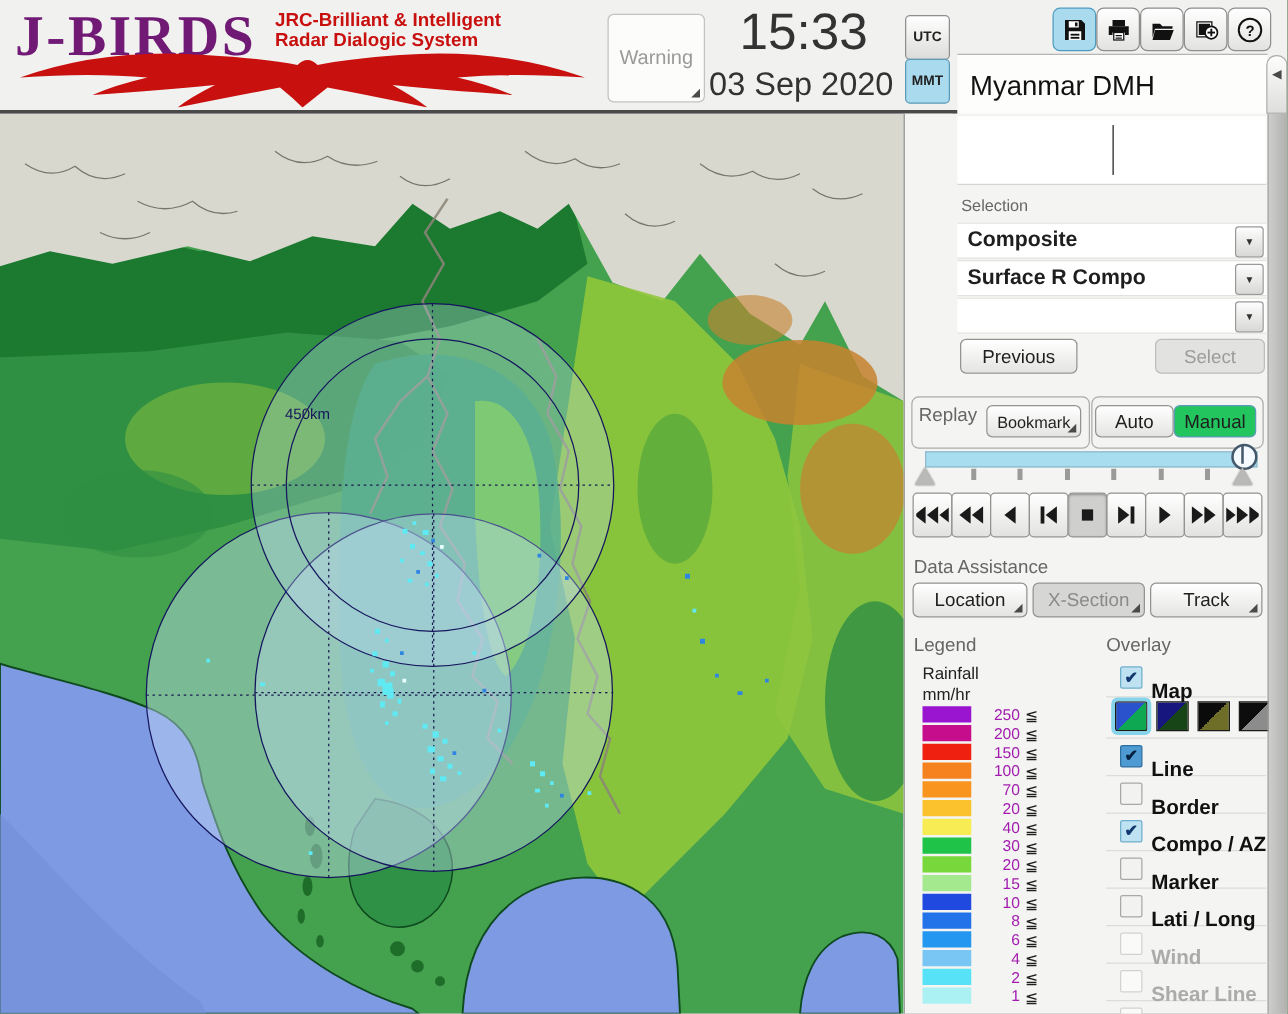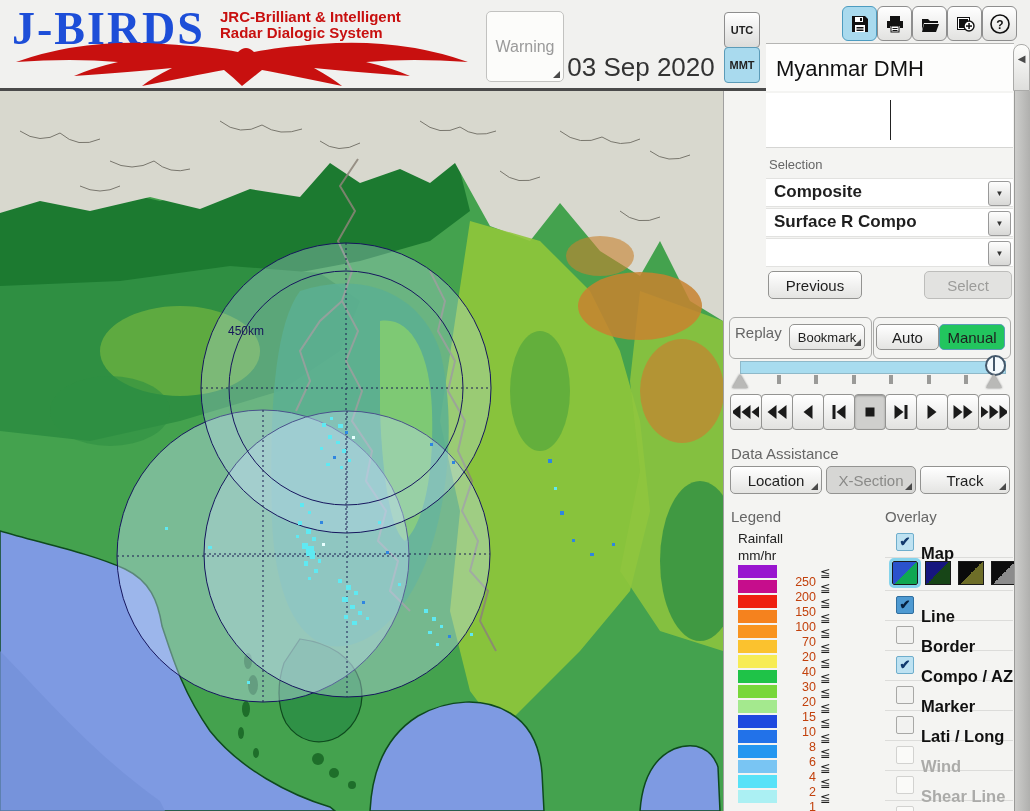--- a/index.html
+++ b/index.html
@@ -1,21 +1,21 @@
 <!DOCTYPE html>
 <html><head>
 <meta charset="utf-8">
 <style>
   html,body{margin:0;padding:0;background:#888;}
   #app{position:relative;width:1030px;height:811px;background:#F1F1EF;overflow:hidden;
        font-family:"Liberation Sans",sans-serif;color:#222;}
 
   
   #header-left{position:absolute;left:0;top:0;width:766px;height:88px;background:#F1F1EF;border-bottom:3px solid #4A4A4A;}
-  #logo-title{position:absolute;left:12px;top:2px;font-family:"Liberation Serif",serif;font-weight:bold;font-size:46px;letter-spacing:2px;color:#1d4ed8;}
+  #logo-title{position:absolute;left:12px;top:2px;font-family:"Liberation Serif",serif;font-weight:bold;font-size:46px;letter-spacing:2px;color:#701a75;}
   #logo-sub{position:absolute;left:220px;top:9px;color:#C8100F;font-weight:bold;font-size:15px;line-height:16px;white-space:nowrap;}
   #eagle{position:absolute;left:14px;top:36px;}
   #warning-btn{position:absolute;left:486px;top:11px;width:76px;height:69px;background:#FCFCFA;border:1px solid #C2C2C0;border-radius:5px;color:#9A9A9A;font-size:16px;display:flex;align-items:center;justify-content:center;}
   #clock-time{position:absolute;left:568px;top:2px;width:150px;text-align:center;font-size:41px;color:#333;}
   #clock-date{position:absolute;left:556px;top:52px;width:170px;text-align:center;font-size:26px;color:#333;}
   .tz-btn{position:absolute;left:724px;width:34px;height:34px;border:1px solid #8E8E8E;border-radius:4px;font-size:11px;font-weight:bold;display:flex;align-items:center;justify-content:center;background:linear-gradient(#FFFFFF,#DCDCDA);}
   #tz-utc{top:12px;}
   #tz-mmt{top:47px;background:#A9DAEE;border-color:#5B9BB8;}
 
   #header-right{position:absolute;left:766px;top:0;width:248px;height:43px;background:#F1F1EF;border-bottom:1px solid #B5B5B3;}
@@ -56,21 +56,21 @@
   .endtri{position:absolute;top:283px;width:0;height:0;border-left:8px solid transparent;border-right:8px solid transparent;border-bottom:14px solid #B9B9B7;filter:drop-shadow(0 0 1px #777);}
 
   
   .pb-btn{position:absolute;top:303px;width:30px;height:34px;border:1px solid #939391;border-radius:4px;background:linear-gradient(#FFFFFF,#E2E2E0);display:flex;align-items:center;justify-content:center;}
   .pb-btn.pressed{background:#CFCFCD;box-shadow:inset 0 1px 2px rgba(0,0,0,.3);}
 
   
   #legend-rows{position:absolute;left:14px;top:474px;width:120px;}
   .lg-row{position:relative;height:15px;}
   .lg-swatch{position:absolute;left:0;top:0;width:39px;height:13px;}
-  .lg-val{position:absolute;left:42px;top:0;width:36px;font-size:12.5px;text-align:right;color:#c2410c;margin-top:10px;}
+  .lg-val{position:absolute;left:42px;top:0;width:36px;font-size:12.5px;text-align:right;color:#a21caf;}
   .lg-le{position:absolute;left:82px;top:0;font-size:12.5px;color:#1E1E1E;}
 
   
   #overlay-rows{position:absolute;left:161px;top:437px;width:128px;}
   .ov-row{position:relative;height:29px;border-bottom:1px solid #DCDCDA;}
   .ov-cb{position:absolute;left:11px;top:5px;width:16px;height:16px;border:1px solid #A8A8A6;background:#F2F2F0;border-radius:2px;font-size:13px;font-weight:bold;line-height:15px;text-align:center;color:#123A6E;}
   .ov-cb.checked{background:#BEE2F2;border-color:#6FAECC;}
   .ov-cb.deep{background:#4E9AD2;border-color:#2F6FA0;color:#07213F;}
   .ov-cb.discb{border-color:#D2D2D0;background:#FAFAF8;}
   .ov-label{position:absolute;left:36px;top:16px;font-size:16.5px;font-weight:bold;color:#111;white-space:nowrap;}
@@ -93,20 +93,21 @@
     <div id="logo-sub">
       <div>JRC-Brilliant &amp; Intelligent</div>
       <div>Radar  Dialogic  System</div>
     </div>
     <svg id="eagle" width="456" height="50" viewBox="0 0 456 50">
       <path fill="#C8100F" d="M2,26 Q70,2 150,8 Q200,11 224,16 Q232,8 240,16 Q264,11 306,8 Q386,2 454,26 Q398,22 352,26 Q378,32 396,40 Q340,36 300,32 Q318,42 328,50 Q280,40 248,34 Q238,42 228,50 Q220,42 210,34 Q178,40 128,50 Q138,42 158,32 Q118,36 60,40 Q78,32 104,26 Q58,22 2,26 Z"></path>
     </svg>
     <div id="warning-btn" class="fold">
       <span>Warning</span>
     </div>
+    <div id="clock-time">15:33</div>
     <div id="clock-date">03 Sep 2020</div>
     <div id="tz-utc" class="tz-btn">
         <span>UTC</span>
       </div>
     <div id="tz-mmt" class="tz-btn">
         <span>MMT</span>
       </div>
   </div>
 
   <div id="header-right">

